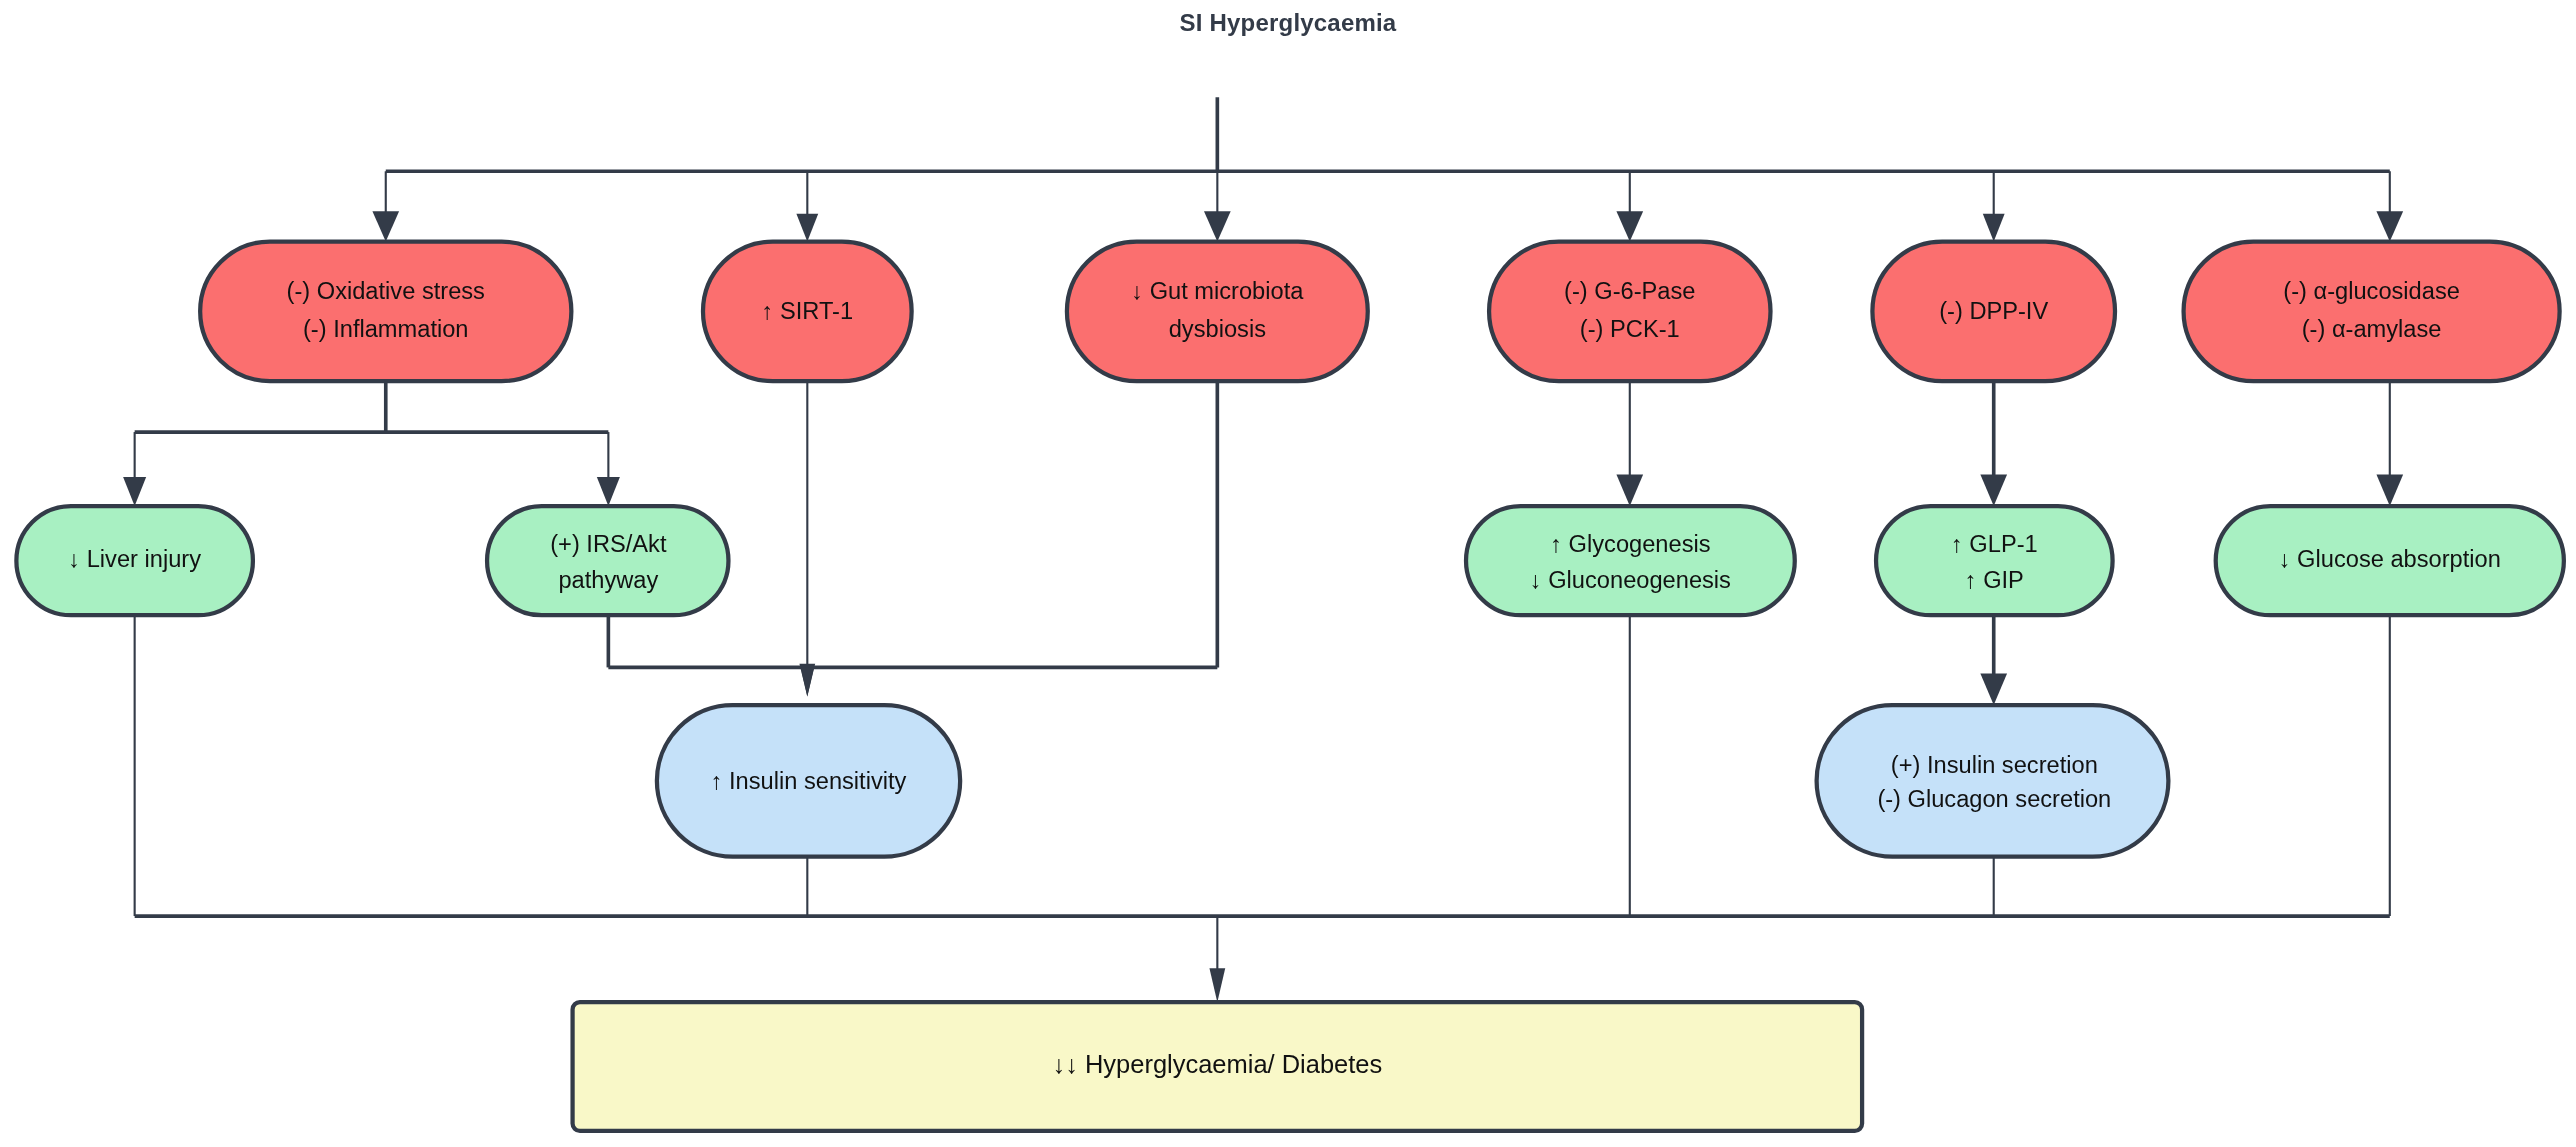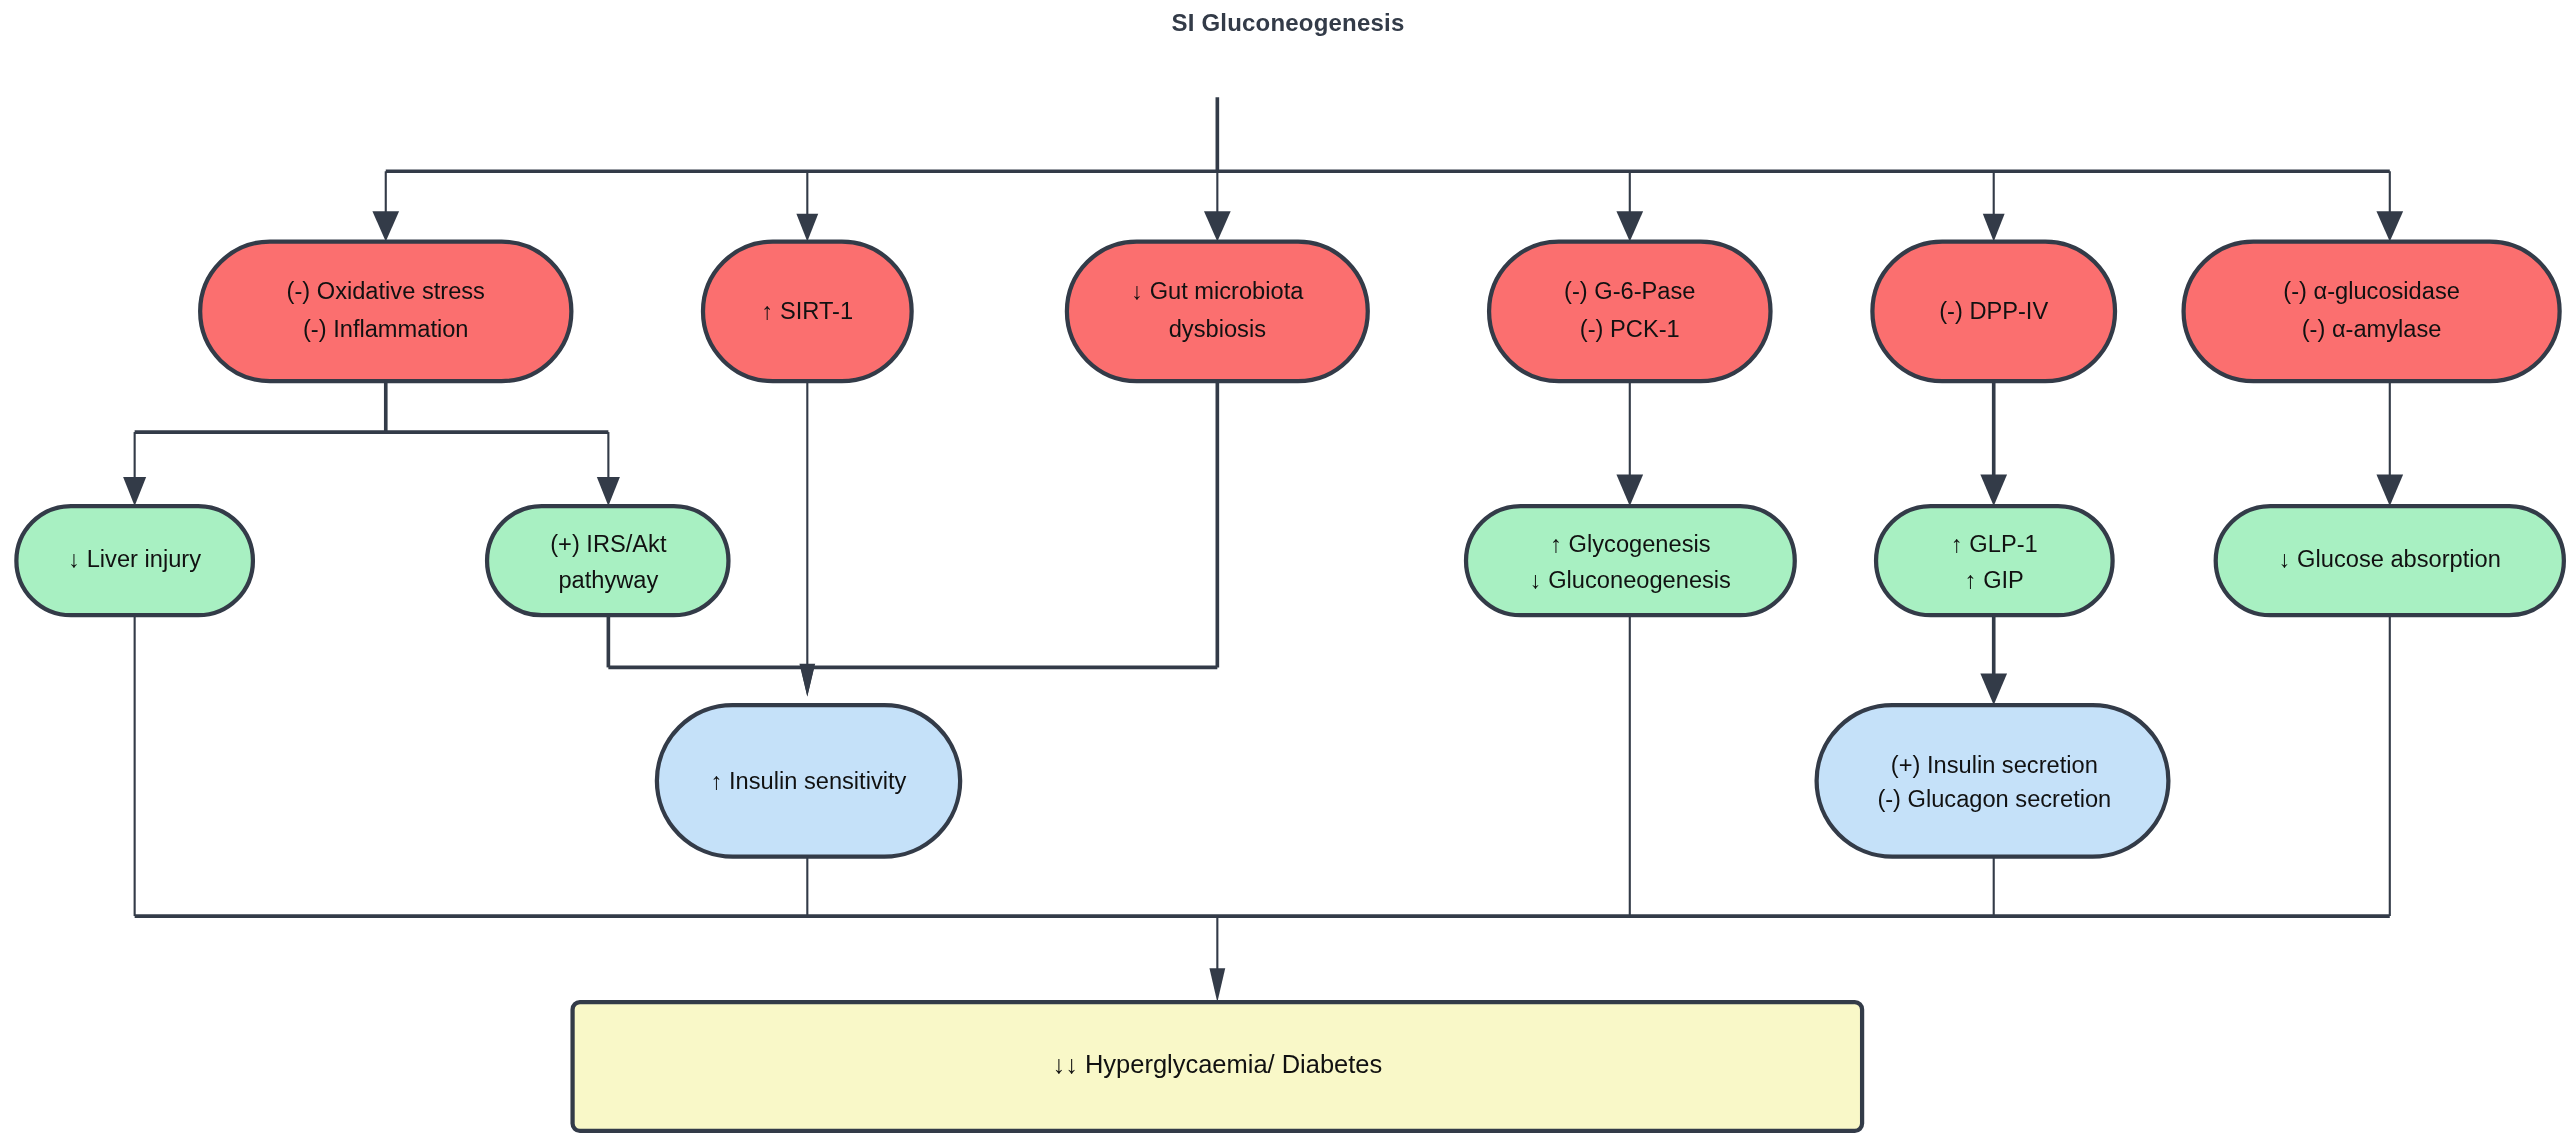--- a/index.html
+++ b/index.html
@@ -70,21 +70,21 @@
   .arrow-head {
     fill: #333b48;
     stroke: none;
   }
 </style>
 </head>
 <body>
 
 <div id="canvas">
 
-  <div class="diagram-title">SI Gluconeogenesis</div>
+  <div class="diagram-title">SI Hyperglycaemia</div>
 
   <svg id="flow" viewBox="0 0 4247 1892">
 
     <g>
 
       <path class="edge" d="M 2007 160 L 2007 282"></path>
 
       <path class="edge" d="M 636 282 L 3940 282"></path>
 
       <path class="edge-thin" d="M 636 282 L 636 382"></path>

